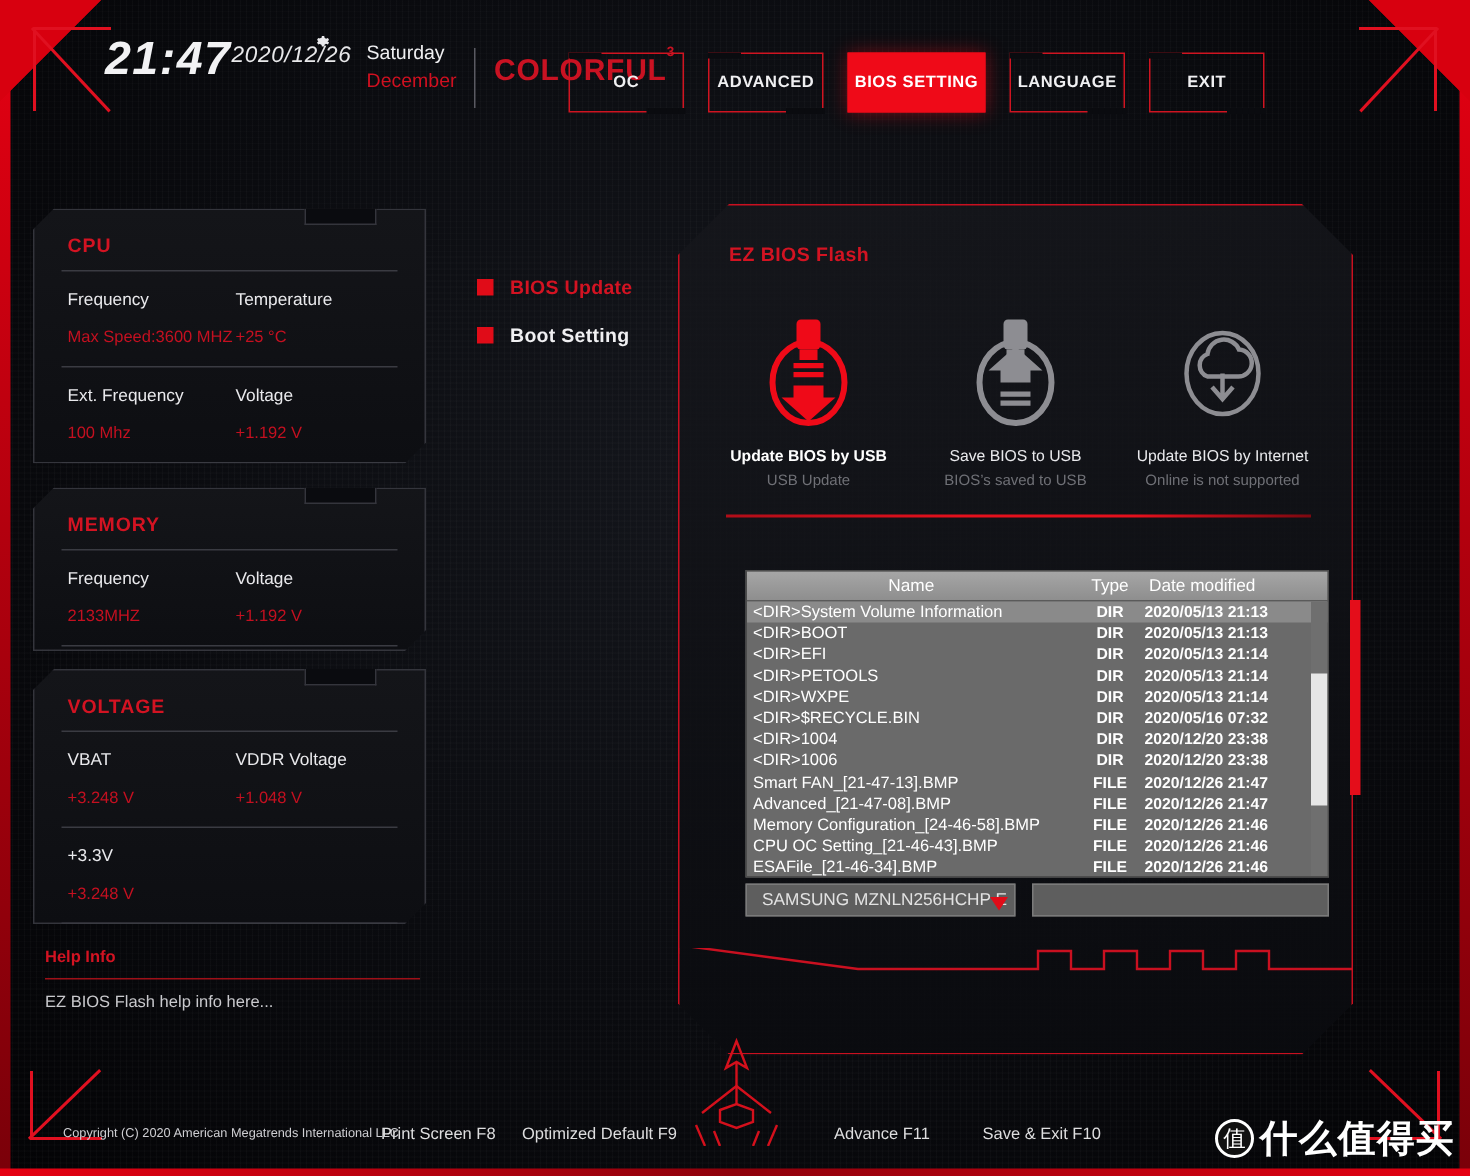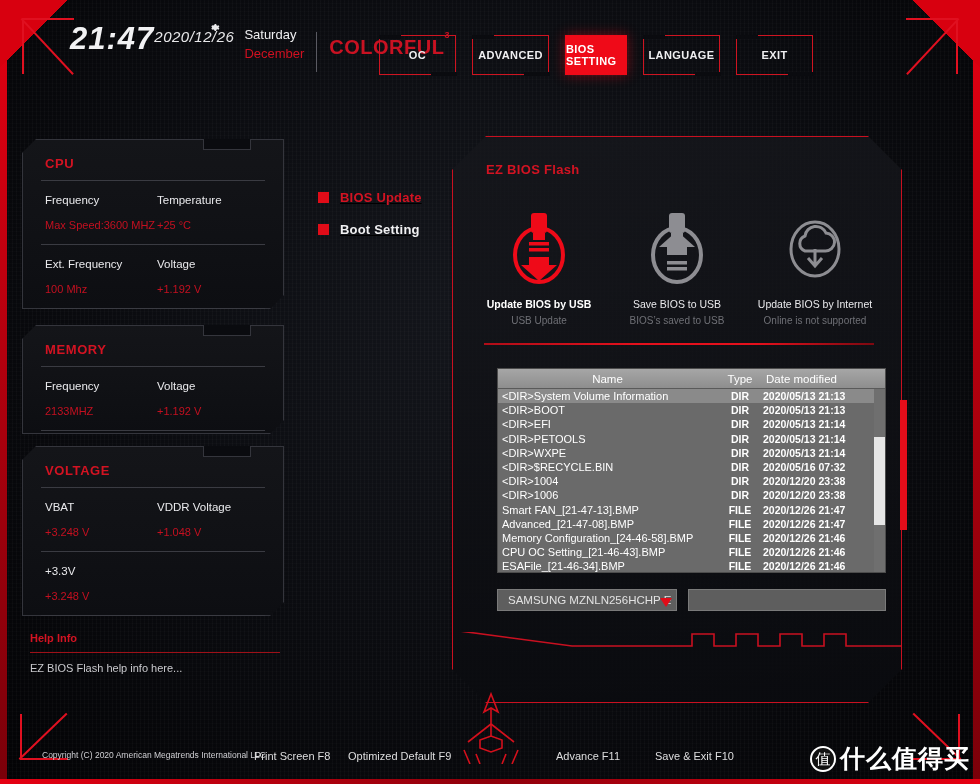--- a/index.html
+++ b/index.html
@@ -94,21 +94,21 @@
     display:flex; align-items:center; justify-content:center;
     font-size:11px; font-weight:bold; color:#f0f0f2; letter-spacing:0.4px;
     border:1.5px solid #cf1421; background: transparent;
   }
   .tab::before {
     content:""; position:absolute; left:-1.5px; top:-1.5px; width:22px; height:4px; background:#0a0b0f;
   }
   .tab::after {
     content:""; position:absolute; right:-1.5px; bottom:-1.5px; width:26px; height:4px; background:#0a0b0f;
   }
-  .tab.wide { width:62px; }
+  .tab.wide { width:92px; }
   .tab.active {
     background:#ef0a18; border-color:#ef0a18; color:#fff;
     box-shadow: 0 0 12px rgba(239,10,24,0.45);
   }
   .tab.active::before, .tab.active::after { background: transparent; }
 
   
   .card {
     position:absolute; left:22px; width:262px;
     background: linear-gradient(180deg,#141519 0%, #0d0e12 100%);
@@ -135,21 +135,21 @@
   #card-mem { top:325px; height:109px; }
   #card-volt { top:446px; height:170px; }
 
   .help-title {
     position:absolute; left:30px; top:632px; font-size:11px; font-weight:bold; color:#d31322;
   }
   .help-rule { position:absolute; left:30px; top:652px; width:250px; height:1px; background:#9e1018; }
   .help-text { position:absolute; left:30px; top:662px; font-size:11px; color:#c9c9cd; }
 
   
-  .menu { position:absolute; left:318px; top:185px;text-decoration:underline; }
+  .menu { position:absolute; left:318px; top:179px; }
   .menu-item { display:flex; align-items:center; height:24px; margin-bottom:8px; cursor:pointer; }
   .menu-sq { width:11px; height:11px; background:#e00c18; margin-right:11px; }
   .menu-lbl { font-size:13px; font-weight:bold; color:#f0f0f2; letter-spacing:0.2px; }
   .menu-item.active .menu-lbl { color:#d31322; }
 
   
   .panel {
     position:absolute; left:452px; top:136px; width:450px; height:567px;
     border:1.5px solid #c91020;
     background: linear-gradient(180deg, rgba(22,23,28,0.75) 0%, rgba(10,11,15,0.85) 100%);
@@ -174,21 +174,21 @@
   .action .a-sub { font-size:10px; color:#6f7076; margin-top:5px; text-align:center; }
   .action.on .a-lbl { color:#ffffff; font-weight:bold; }
   .sep-red {
     position:absolute; left:484px; top:343px; width:390px; height:1.5px;
     background: linear-gradient(90deg,#b00d18 0%, #e4101c 40%, #e4101c 70%, #7d0810 100%);
     z-index:4;
   }
 
   
   .filebox {
-    position:absolute; left:497px; top:368px; width:389px; height:205px;
+    position:absolute; left:497px; top:380px; width:389px; height:205px;
     background:#6a6a6a; border:1px solid #4c4c4c; z-index:5; overflow:hidden;
   }
   .fb-head {
     display:flex; height:20px; align-items:center;
     background: linear-gradient(180deg,#a6a6a6 0%, #8e8e8e 100%);
     border-bottom:1px solid #5a5a5a;
     font-size:11.5px; color:#ffffff; font-weight:normal;
   }
   .fb-head .h-name { flex:1; text-align:center; }
   .fb-head .h-type { width:46px; text-align:center; }

